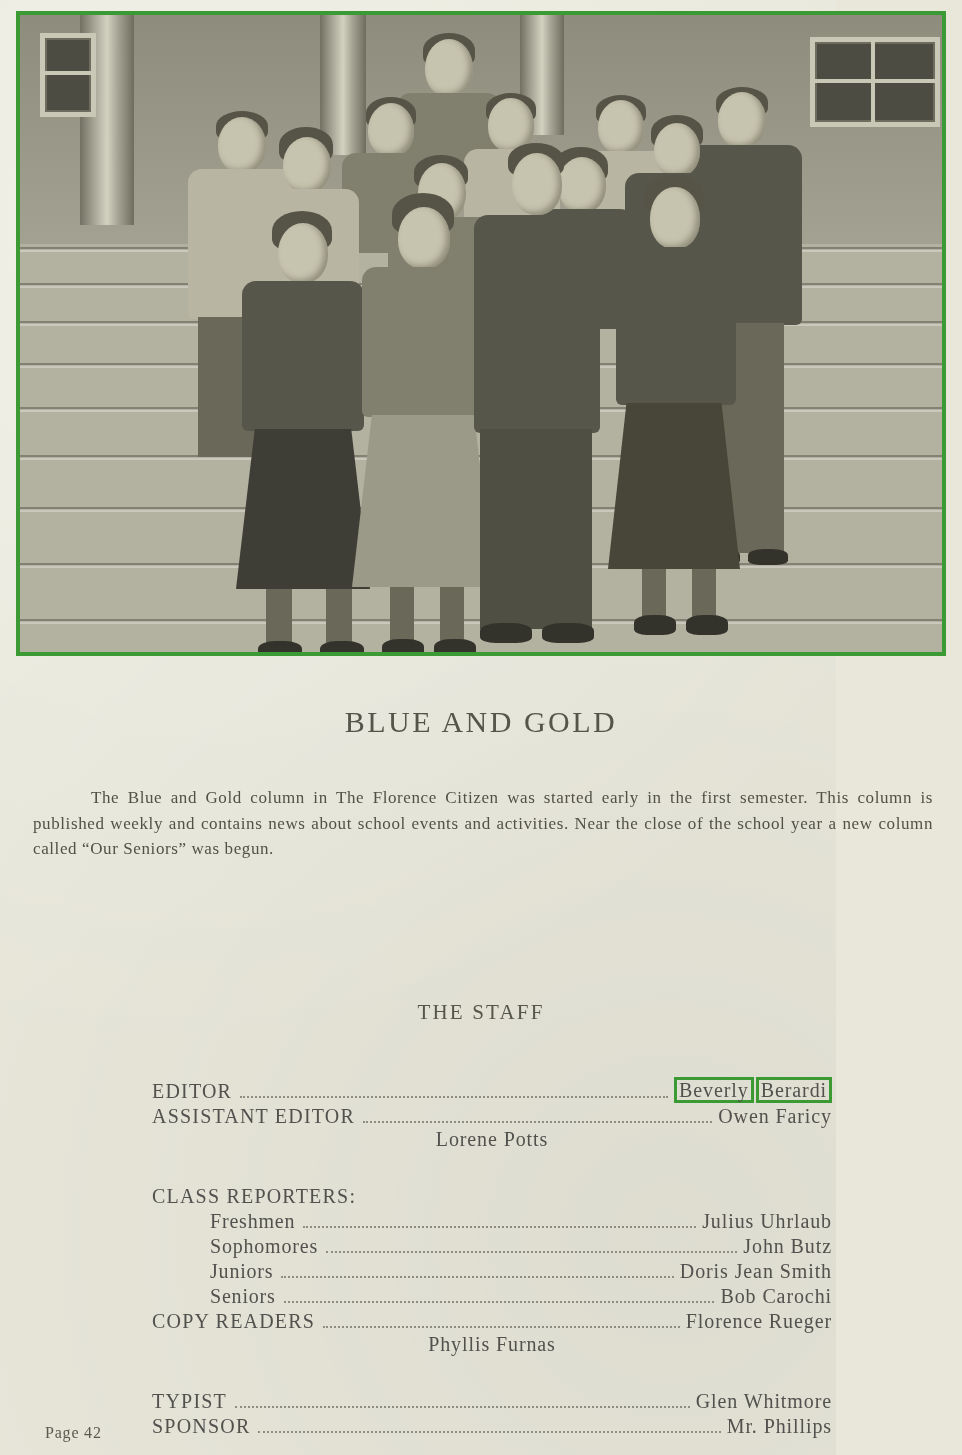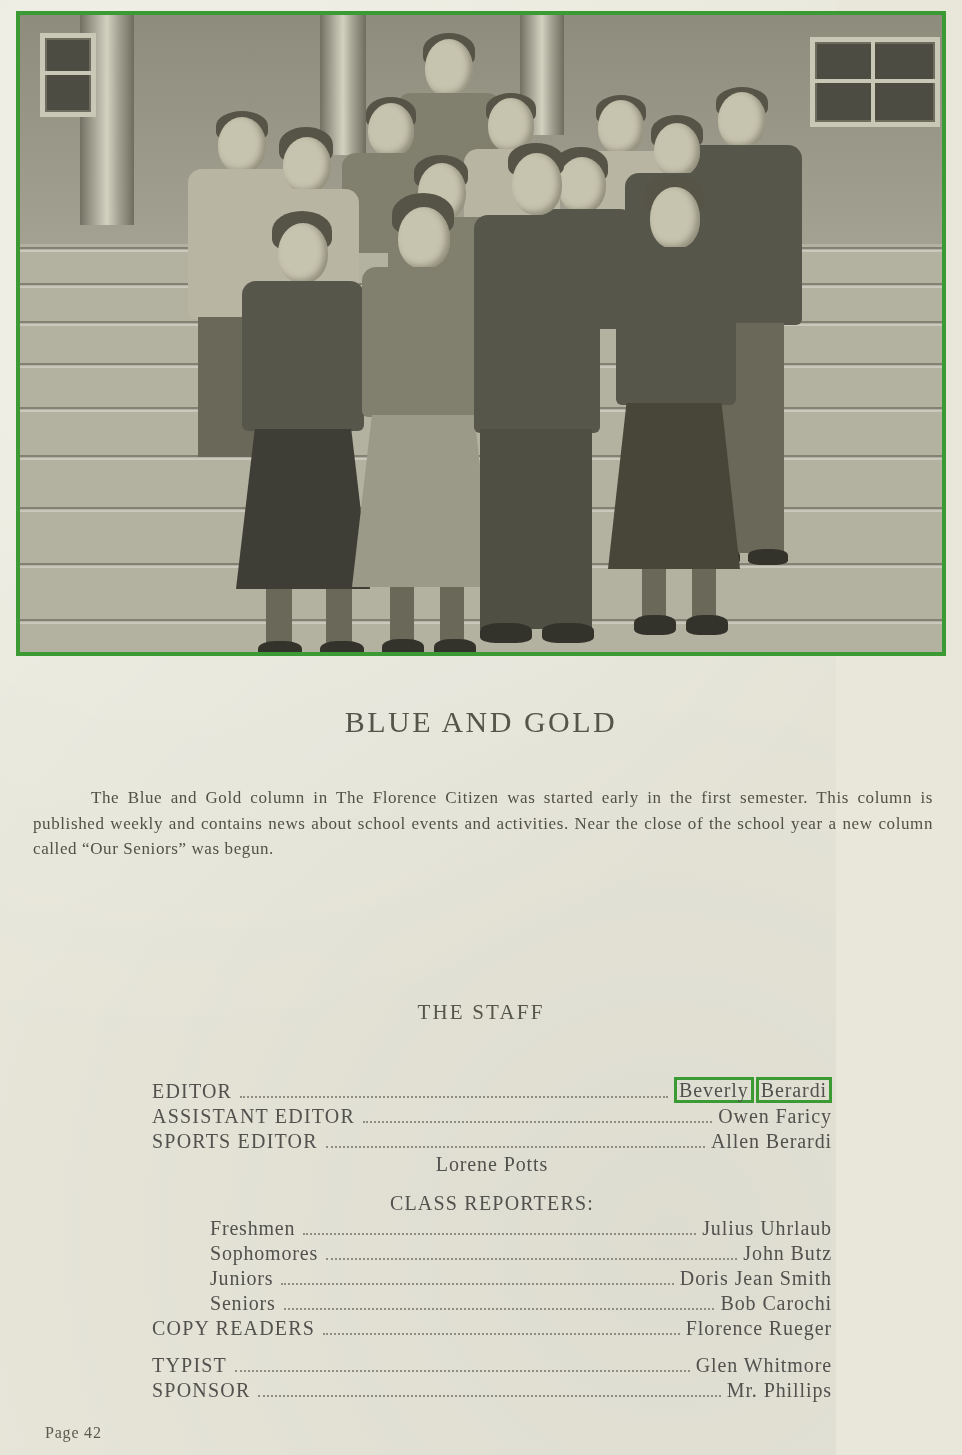--- a/index.html
+++ b/index.html
@@ -141,21 +141,21 @@
     left: 152px; top: 1078px; width: 680px;
     font-size: 20px;
     color: #52514e;
   }
   .srow {
     display: flex;
     align-items: flex-end;
     height: 25px;
     white-space: nowrap;
   }
-  .srow.gap { margin-top: 12px; justify-content: center; }
+  .srow.gap { margin-top: 30px; }
   .role { letter-spacing: 1.2px; }
   .role.indent { padding-left: 58px; letter-spacing: .8px; }
   .dots {
     flex: 1 1 auto;
     margin: 0 6px 5px 8px;
     border-bottom: 2px dotted #8e8d80;
     min-width: 20px;
     height: 1px;
   }
   .who { letter-spacing: .9px; text-align: right; }
@@ -329,25 +329,20 @@
             <span class="hl-box" style="border-color: rgb(60, 154, 53);">Beverly</span>
             <span class="hl-box" style="border-color: rgb(60, 154, 53);">Berardi</span>
           </span></div>
       </div>
       <div class="srow">
         <div class="role">ASSISTANT EDITOR</div>
         <div class="dots"></div>
         <div class="who">Owen Faricy</div>
       </div>
       <div class="srow">
-        <div class="role">SPORTS EDITOR</div>
-        <div class="dots"></div>
-        <div class="who">Allen Berardi</div>
-      </div>
-      <div class="srow">
         <div class="cont" style="width: 100%;">Lorene Potts</div>
       </div>
       <div class="srow gap">
         <div class="role">CLASS REPORTERS:</div>
       </div>
       <div class="srow">
         <div class="role indent">Freshmen</div>
         <div class="dots"></div>
         <div class="who">Julius Uhrlaub</div>
       </div>
@@ -364,20 +359,23 @@
       <div class="srow">
         <div class="role indent">Seniors</div>
         <div class="dots"></div>
         <div class="who">Bob Carochi</div>
       </div>
       <div class="srow">
         <div class="role">COPY READERS</div>
         <div class="dots"></div>
         <div class="who">Florence Rueger</div>
       </div>
+      <div class="srow">
+        <div class="cont" style="width: 100%;">Phyllis Furnas</div>
+      </div>
       <div class="srow gap">
         <div class="role">TYPIST</div>
         <div class="dots"></div>
         <div class="who">Glen Whitmore</div>
       </div>
       <div class="srow">
         <div class="role">SPONSOR</div>
         <div class="dots"></div>
         <div class="who">Mr. Phillips</div>
       </div>

